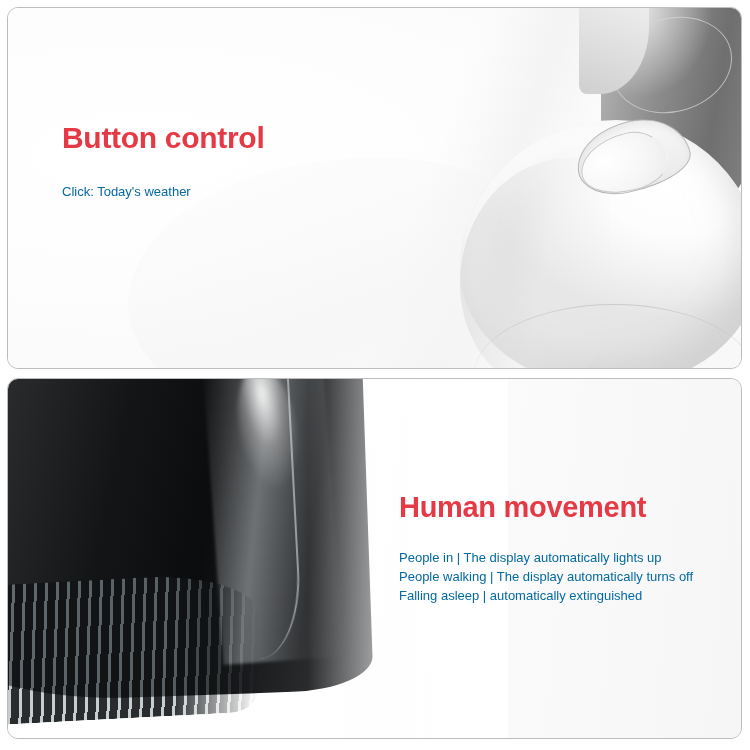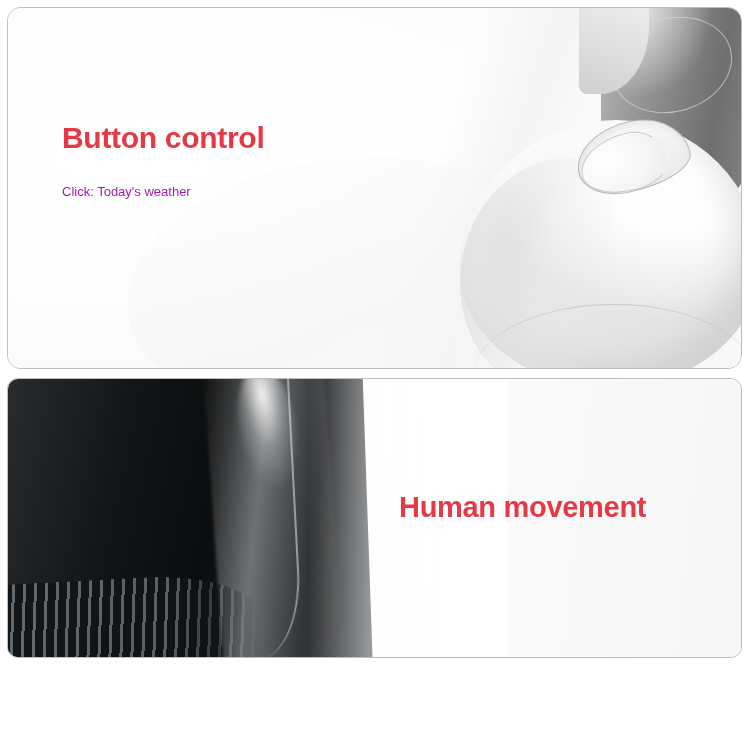--- a/index.html
+++ b/index.html
@@ -30,28 +30,27 @@
     border-radius: 11px;
     overflow: hidden;
     background: #ffffff;
   }
 
   #panel-button-control {
     left: 7px;
     top: 7px;
     width: 735px;
     height: 362px;
-    border-radius: 14px;
   }
 
   #panel-human-movement {
     left: 7px;
     top: 378px;
     width: 735px;
-    height: 280px;
+    height: 361px;
   }
 
   
   .p1-bg {
     position: absolute;
     inset: 0;
     background:
       radial-gradient(120% 90% at 18% 40%, #ffffff 0%, #fdfdfd 45%, #f7f7f7 100%);
   }
   
@@ -178,21 +177,21 @@
     color: #e63946;
     font-weight: bold;
     letter-spacing: -0.3px;
   }
   #panel-button-control .heading-red {
     font-size: 30px;
     line-height: 36px;
     margin: 0 0 26px 0;
   }
   .body-lines {
-    color: #a21caf;
+    color: #0369a1;
     font-size: 13px;
     line-height: 19px;
   }
   .body-lines .line { white-space: nowrap; }
 
   
   .p2-bg {
     position: absolute;
     inset: 0;
     background:
@@ -328,17 +327,22 @@
     <div class="p2-body-edge"></div>
     <div class="p2-body-gloss"></div>
     <div class="p2-vents"></div>
 
     <div class="p2-fade-right"></div>
 
     <div class="p2-text">
       <h2 class="heading-red">
         <span>Human movement</span><br>
       </h2>
+      <div class="body-lines">
+        <div class="line">People in | The display automatically lights up</div>
+        <div class="line">People walking | The display automatically turns off</div>
+        <div class="line">Falling asleep | automatically extinguished</div>
+      </div>
     </div>
 
   </section>
 
 </div>
 
 </body></html>

